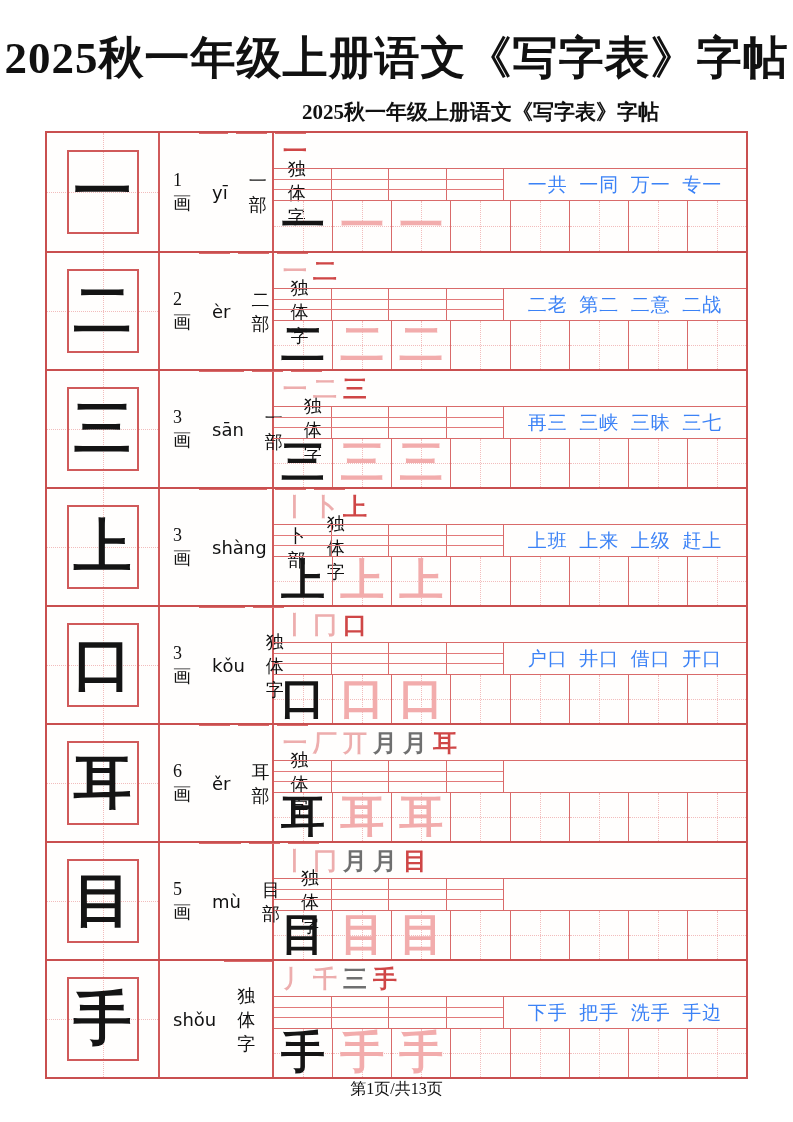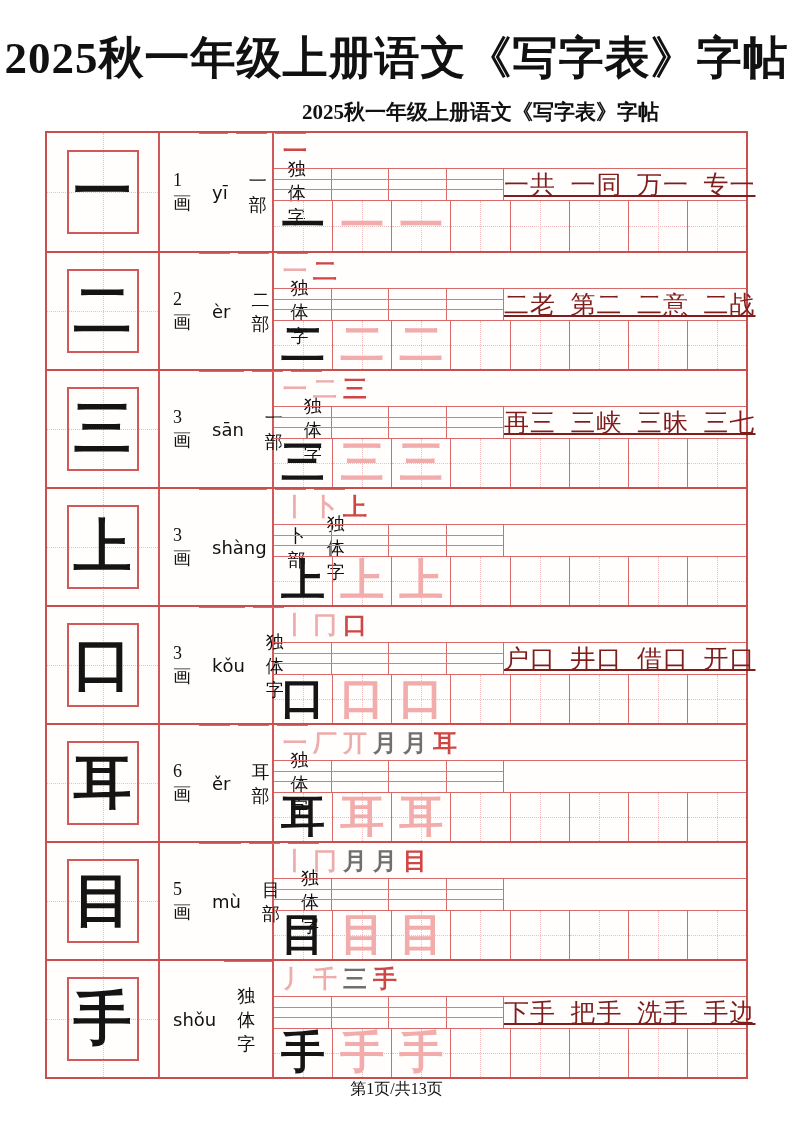--- a/index.html
+++ b/index.html
@@ -35,21 +35,21 @@
                   font-size:24px; font-weight:bold; }
   .stroke-glyph { margin-right:6px; line-height:1; }
 
   .mid-band { height:32px; flex:none; border-bottom:1px solid #d96a6a; display:flex; }
   .pinyin-grid { width:230px; flex:none; position:relative; border-right:1px solid #d96a6a; display:flex; }
   .pinyin-cell { flex:1; }
   .pinyin-cell + .pinyin-cell { border-left:1px solid #d96a6a; }
   .pinyin-grid .l1 { position:absolute; left:0; right:0; top:10px; border-top:1px solid #e27979; }
   .pinyin-grid .l2 { position:absolute; left:0; right:0; top:20px; border-top:1px solid #e27979; }
   .words { flex:1; display:flex; align-items:center; justify-content:center;
-           font-size:25px; color:#7f1d1d; white-space:pre; letter-spacing:1px;text-decoration:underline; }
+           font-size:19px; color:#3b82f6; white-space:pre; letter-spacing:1px; }
 
   .practice-row { flex:1; display:flex; }
   .pcell { flex:1; position:relative; display:flex; align-items:center; justify-content:center; }
   .pcell + .pcell { border-left:1px solid #d96a6a; }
   .pcell::before { content:""; position:absolute; top:0; bottom:0; left:50%; border-left:1px dotted #f2bcbc; }
   .pcell::after  { content:""; position:absolute; left:0; right:0; top:50%; border-top:1px dotted #f2bcbc; }
   .pchar { font-size:44px; font-weight:bold; line-height:1; position:relative; z-index:1; }
   .pchar.ink  { color:#151515; }
   .pchar.pink { color:#f2acac; }
 
@@ -261,20 +261,21 @@
         </div>
       <div class="mid-band">
         <div class="pinyin-grid">
           <div class="l1"></div>
           <div class="l2"></div>
           <div class="pinyin-cell"></div>
           <div class="pinyin-cell"></div>
           <div class="pinyin-cell"></div>
           <div class="pinyin-cell"></div>
         </div>
+        <div class="words">上班  上来  上级  赶上</div>
       </div>
       <div class="practice-row">
           <div class="pcell">
             <span class="pchar ink">上</span>
           </div>
           <div class="pcell">
             <span class="pchar pink">上</span>
           </div>
           <div class="pcell">
             <span class="pchar pink">上</span>

